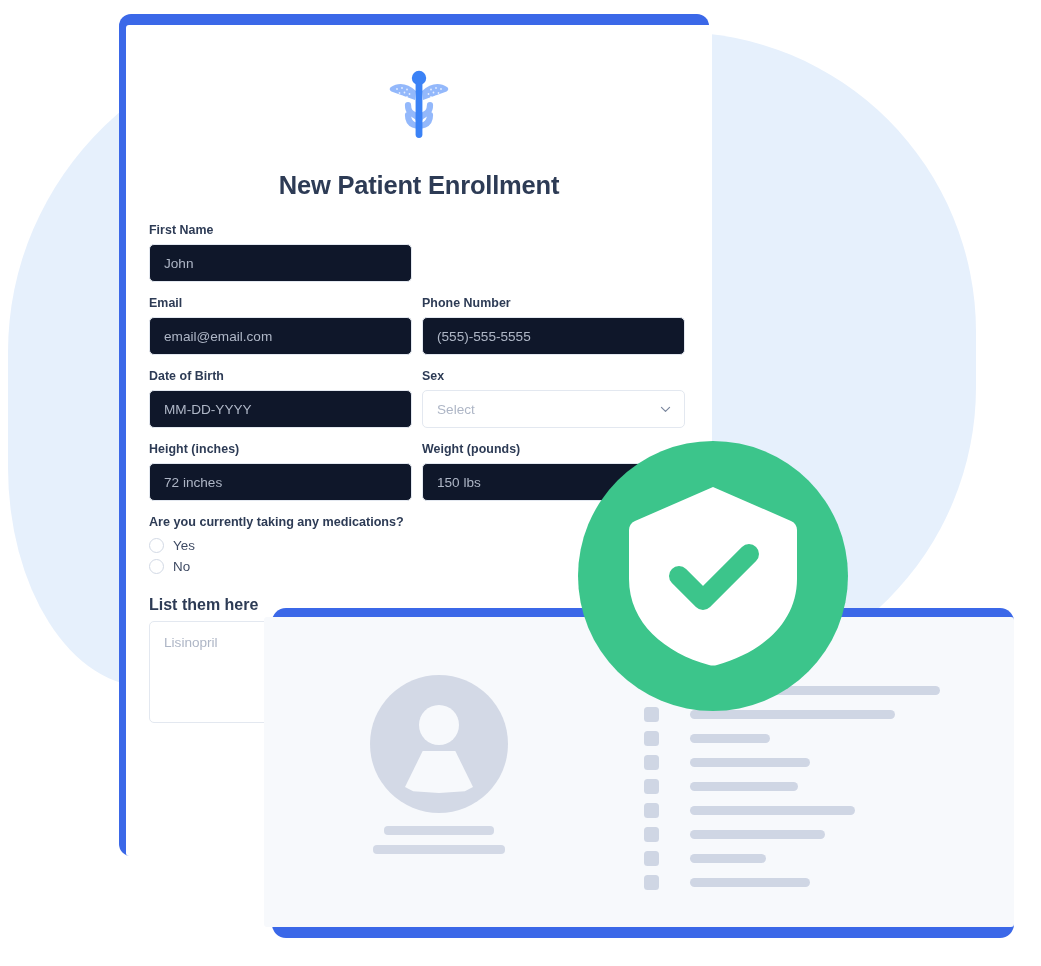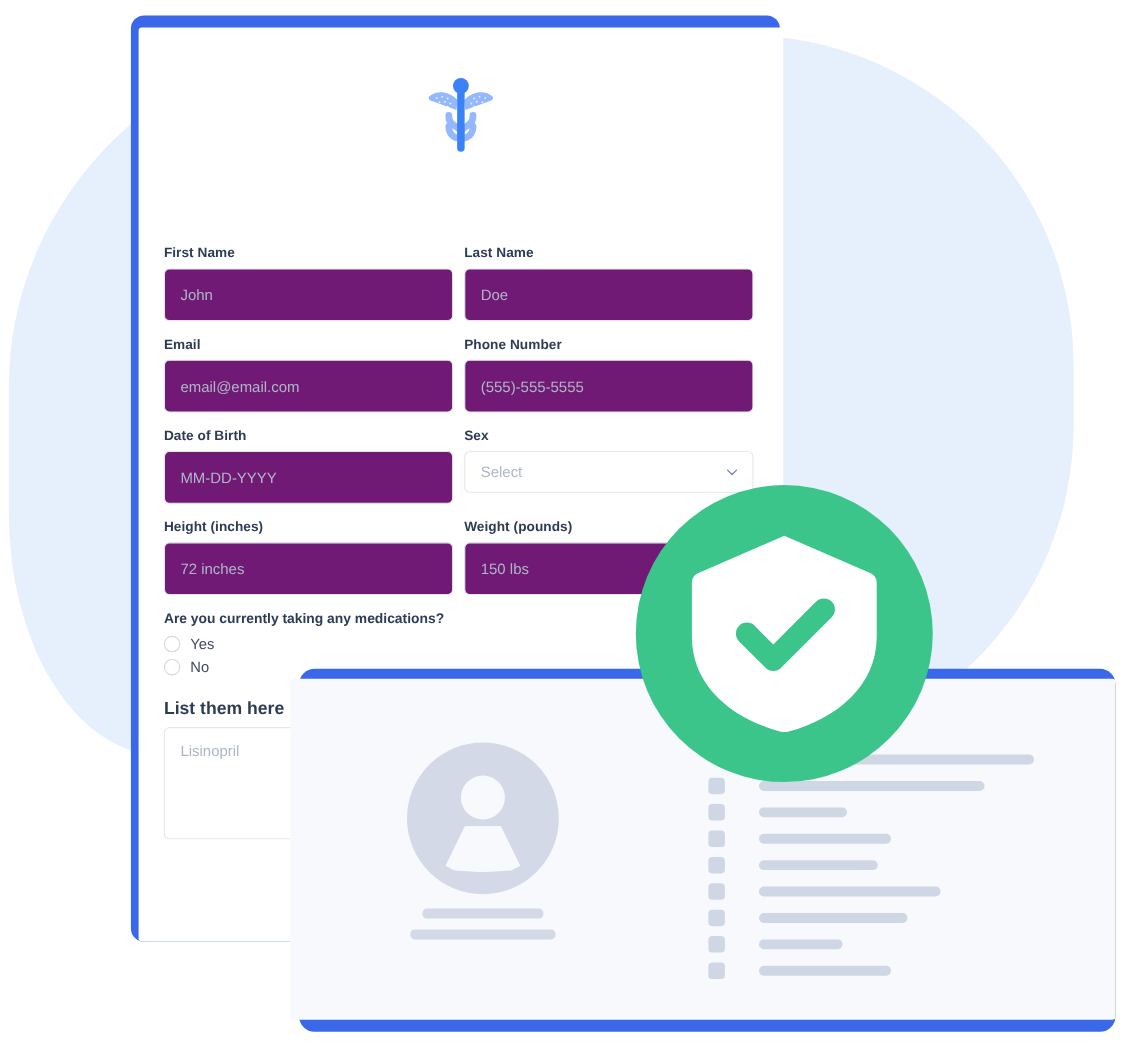--- a/index.html
+++ b/index.html
@@ -93,24 +93,24 @@
   .fld-label {
     font-size: 12.4px;
     font-weight: 700;
     color: #2D3B55;
     margin-bottom: 7px;
     letter-spacing: 0.05px;
   }
 
   .fld-input {
     width: 100%;
-    height: 48px;
+    height: 38px;
     border: 1px solid #E3E8F0;
     border-radius: 5px;
-    background: #701a75;
+    background: #0f172a;
     padding: 0 14px;
     font-size: 13.6px;
     color: #9AA4B8;
     font-family: "Liberation Sans", sans-serif;
     outline: none;
     display: flex;
     align-items: center;
   }
   .fld-input::placeholder { color: #AEB6C6; }
 
@@ -336,31 +336,28 @@
 
         <path d="M20 36 C20 48 31 44 31 52 C31 60 42 56 42 46" stroke="#93B8FB" stroke-width="6.2" fill="none" stroke-linecap="round"></path>
         <path d="M42 36 C42 48 31 44 31 52 C31 60 20 56 20 46" stroke="#93B8FB" stroke-width="6.2" fill="none" stroke-linecap="round"></path>
 
         <rect x="27.6" y="10" width="6.8" height="59" rx="3.4" fill="#3B82F6"></rect>
 
         <circle cx="31" cy="9" r="7.2" fill="#3B82F6"></circle>
       </svg>
     </div>
 
+    <div class="form-title">New Patient Enrollment</div>
 
     <div class="form-body">
 
       <div class="row">
         <div class="col">
           <div class="fld-label">First Name</div>
           <input class="fld-input" placeholder="John" style="">
-        </div>
-        <div class="col">
-          <div class="fld-label">Last Name</div>
-          <input class="fld-input" placeholder="Doe" style="">
         </div>
       </div>
 
       <div class="row">
         <div class="col">
           <div class="fld-label">Email</div>
           <input class="fld-input" placeholder="email@email.com" style="">
         </div>
         <div class="col">
           <div class="fld-label">Phone Number</div>

